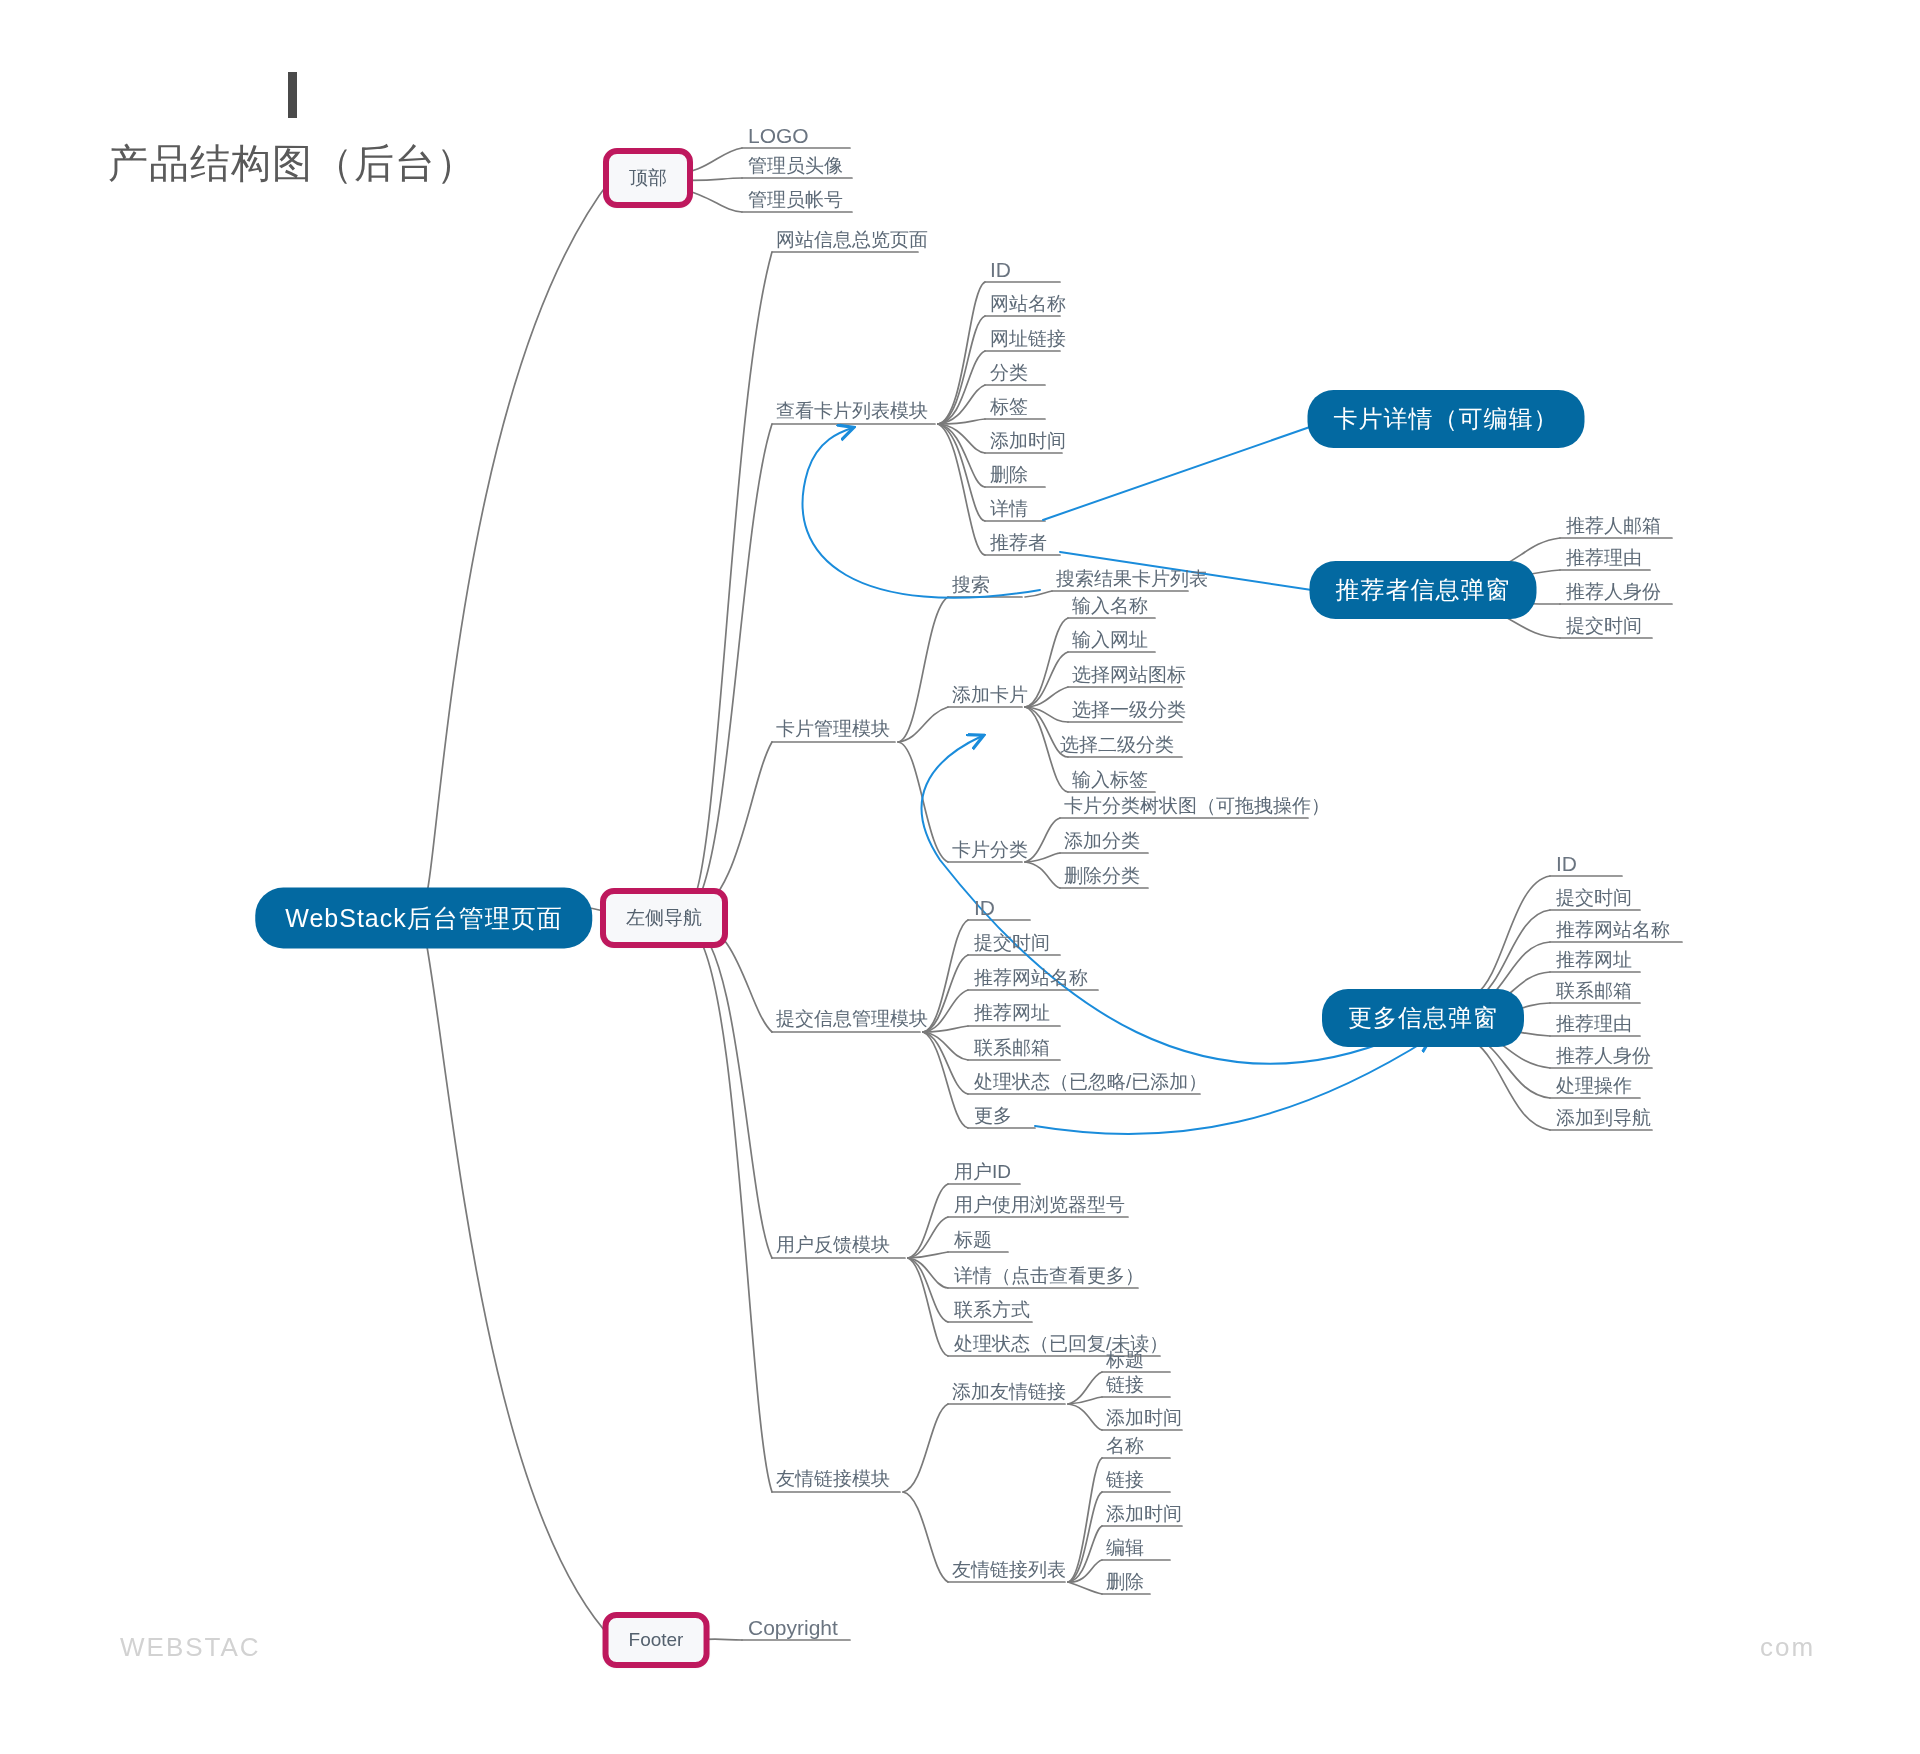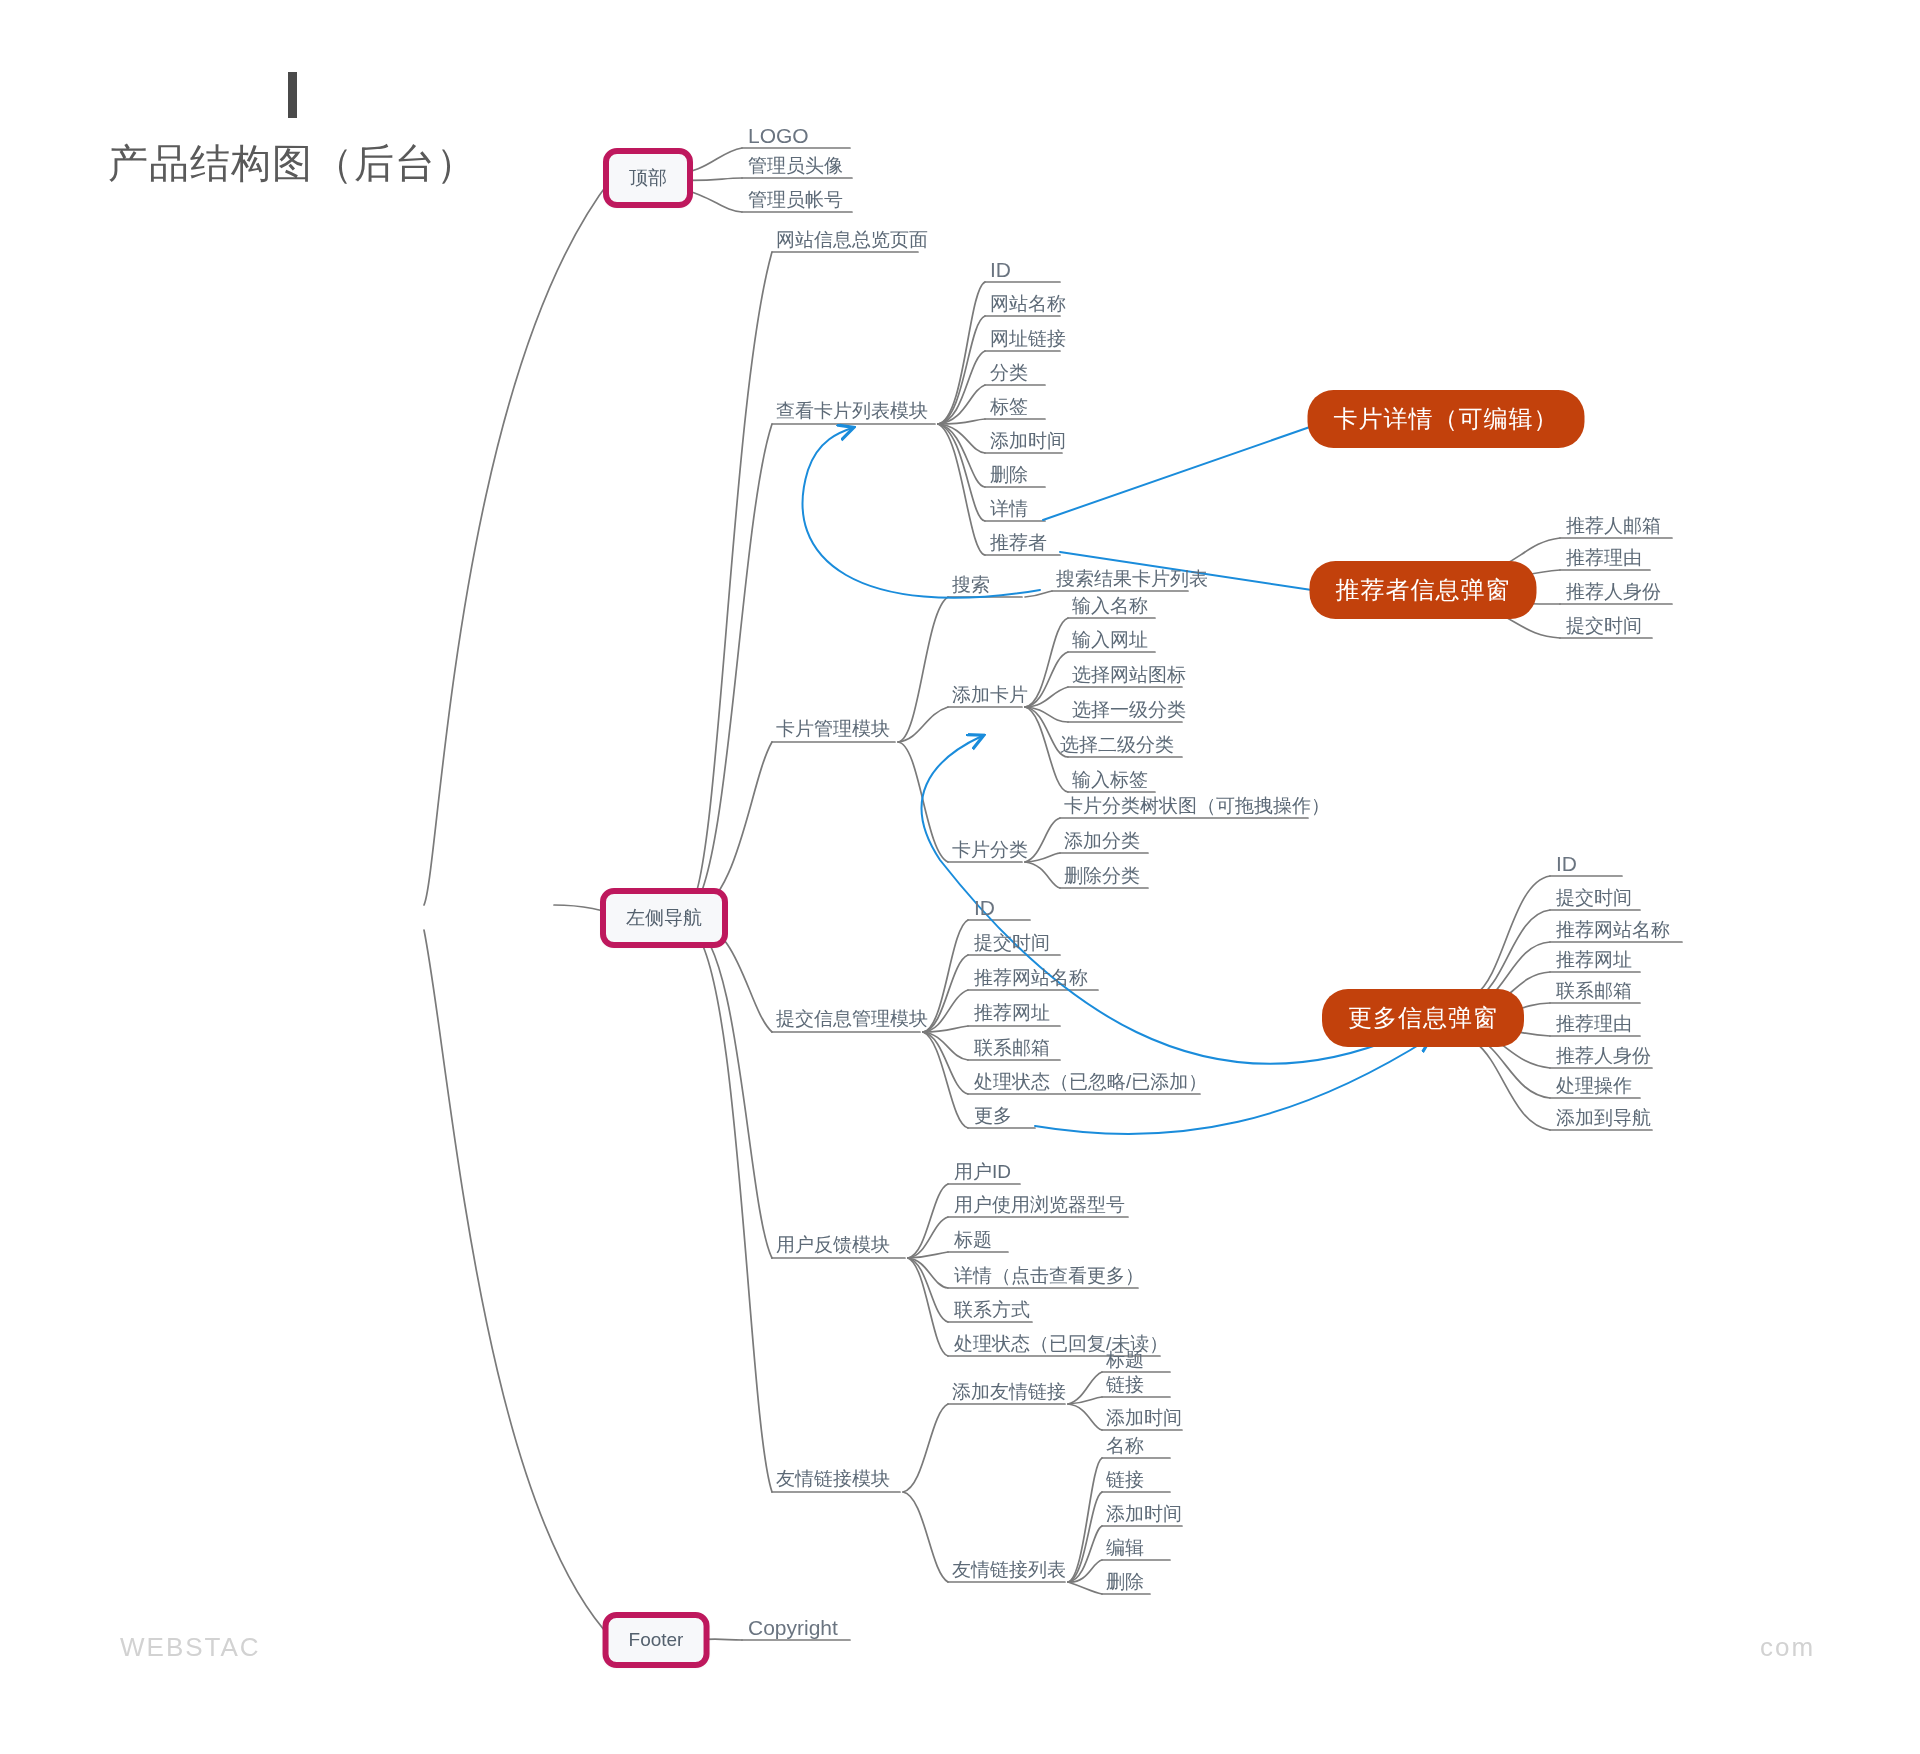--- a/index.html
+++ b/index.html
@@ -24,21 +24,21 @@
   
   .node{position:absolute;transform:translate(-50%,-50%);white-space:nowrap;}
   
   .pill{
     background:#f7f8fa;border:6px solid #be185d;border-radius:14px;
     padding:11px 20px;font-size:19px;color:#54616e;
     box-shadow:0 1px 2px rgba(0,0,0,0.03);
   }
   
   .blue{
-    background:#c2410c;border-radius:26px;
+    background:#0369a1;border-radius:26px;
     padding:13px 26px;font-size:24px;color:#ffffff;
     letter-spacing:1px;
   }
   .blue.root{font-size:25px;padding:14px 30px;border-radius:28px;}
   
   .leaf{
     font-size:19px;color:#5d6a77;
     transform:translate(0,-50%);
     padding-bottom:4px;
   }
@@ -224,20 +224,21 @@
 
     <g fill="none" stroke="#1a8cdb" stroke-width="2" stroke-linecap="round">
       <path d="M1043,520 L1330,420" marker-end="url(#arrowblue)"></path>
       <path d="M1060,552 L1325,592" marker-end="url(#arrowblue)"></path>
       <path d="M1040,590 C860,620 780,560 808,470 C818,440 840,432 852,428" marker-end="url(#arrowblue)"></path>
       <path d="M1035,1126 C1180,1150 1300,1120 1430,1038" marker-end="url(#arrowblue)"></path>
       <path d="M1400,1036 C1200,1120 1050,1000 940,860 C900,800 930,760 982,736" marker-end="url(#arrowblue)"></path>
     </g>
   </svg>
 
+  <div class="node blue root" style="left:424px;top:918px;">WebStack后台管理页面</div>
 
   <div class="node pill" style="left:648px;top:178px;">顶部</div>
   <div class="node leaf lbl-en" style="left:748px;top:138px;">LOGO</div>
   <div class="node leaf" style="left:748px;top:168px;">管理员头像</div>
   <div class="node leaf" style="left:748px;top:202px;">管理员帐号</div>
 
   <div class="node pill" style="left:664px;top:918px;">左侧导航</div>
 
   <div class="node leaf" style="left:776px;top:242px;">网站信息总览页面</div>
 

